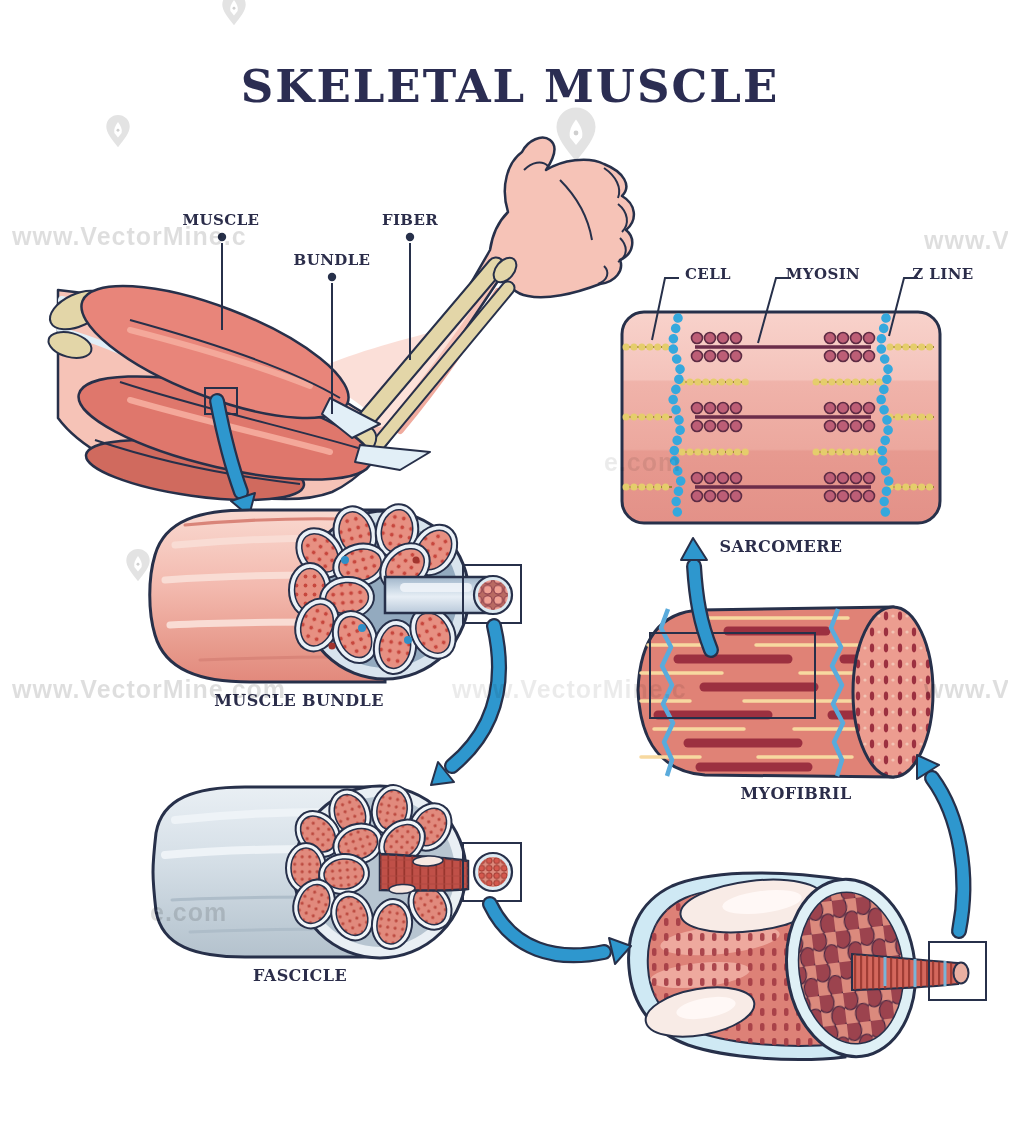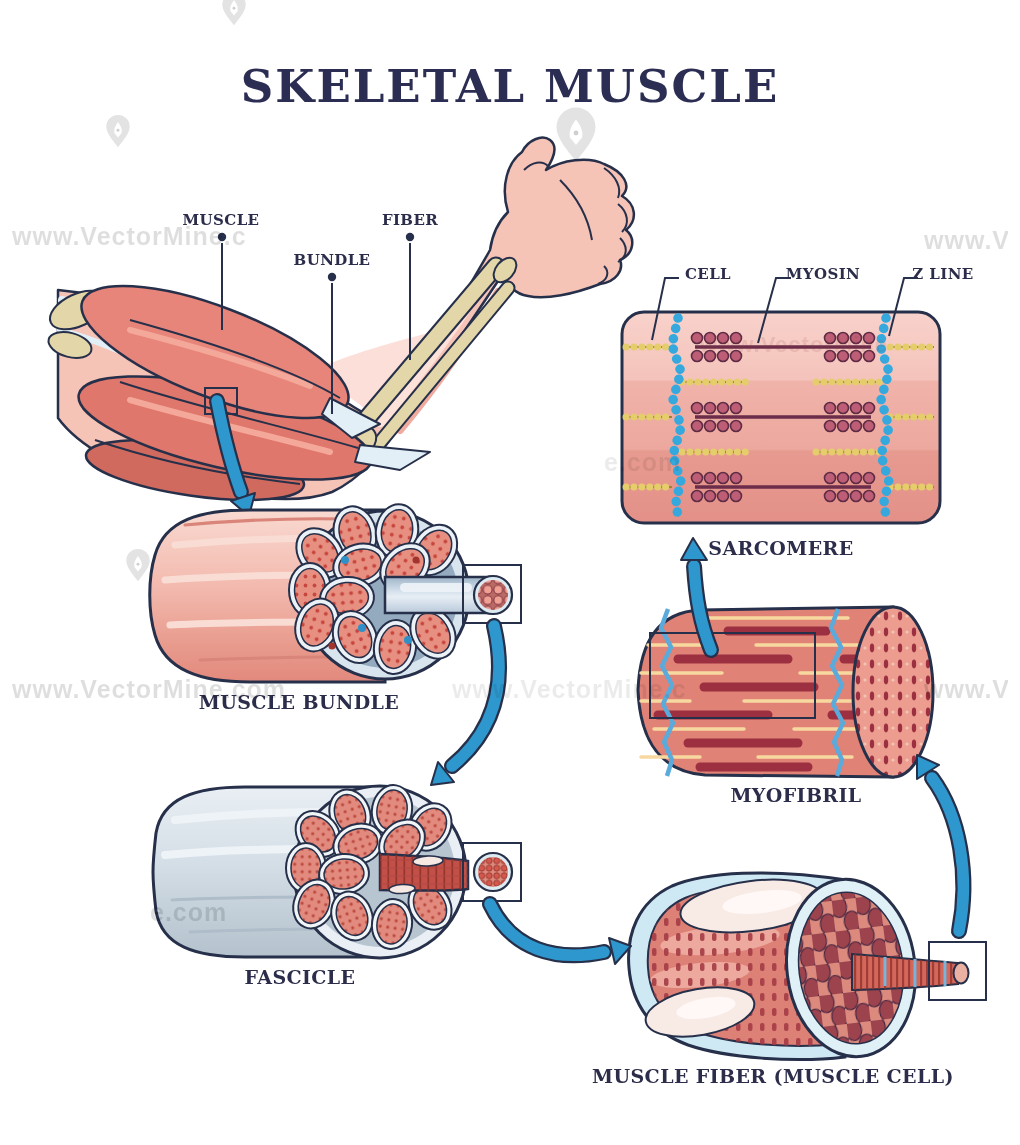--- a/index.html
+++ b/index.html
@@ -2,21 +2,21 @@
 <html><head>
 <meta charset="utf-8">
 <style>
   html,body{margin:0;padding:0;background:#ffffff;}
   .stage{position:relative;width:1008px;height:1145px;background:#ffffff;overflow:hidden;
          font-family:"DejaVu Serif",serif;}
   .stage svg.art{position:absolute;left:0;top:0;}
   .label{position:absolute;transform:translateX(-50%);font-weight:700;color:#2b2d4a;
          white-space:nowrap;letter-spacing:.4px;}
   .lbl-sm{font-size:15px;}
-  .lbl-md{font-size:19px;}
+  .lbl-md{font-size:16px;}
   .title{position:absolute;left:510px;top:60px;transform:translateX(-50%);
          font-size:45px;font-weight:700;color:#2b2d52;letter-spacing:2px;white-space:nowrap;}
   .wm{position:absolute;font-family:"Liberation Sans",sans-serif;font-weight:700;
       font-size:25px;color:rgba(0,0,0,0.13);letter-spacing:1px;white-space:nowrap;text-align:right;}
   .wm.faint{color:rgba(0,0,0,0.08);}
   .wm.pink{color:rgba(150,60,55,0.13);font-size:22px;}
 </style>
 </head>
 <body>
 
@@ -429,24 +429,22 @@
 <div class="label lbl-sm" style="left:410px;top:211px">FIBER</div>
 
 <div class="label lbl-sm" style="left:708px;top:265px">CELL</div>
 <div class="label lbl-sm" style="left:823px;top:265px">MYOSIN</div>
 <div class="label lbl-sm" style="left:943px;top:265px">Z LINE</div>
 <div class="label lbl-md" style="left:781px;top:537px">SARCOMERE</div>
 
 <div class="label lbl-md" style="left:299px;top:691px">MUSCLE BUNDLE</div>
 <div class="label lbl-md" style="left:300px;top:966px">FASCICLE</div>
 <div class="label lbl-md" style="left:796px;top:784px">MYOFIBRIL</div>
-<div class="label lbl-md" style="left:773px;top:1065px">MUSCLE FIBER (MUSCLE CELL)</div>
 
 <div class="wm" style="left:12px;top:222px">www.VectorMine.c</div>
 <div class="wm" style="left:924px;top:226px">www.Vec</div>
-<div class="wm pink" style="left:700px;top:332px">www.VectorMine</div>
 <div class="wm faint" style="left:604px;top:448px">e.com</div>
 <div class="wm" style="left:12px;top:675px">www.VectorMine.com</div>
 <div class="wm faint" style="left:452px;top:675px">www.VectorMine.c</div>
 <div class="wm" style="left:924px;top:675px">www.Vec</div>
 <div class="wm" style="left:150px;top:898px">e.com</div>
 
 </div>
 
 </body></html>

